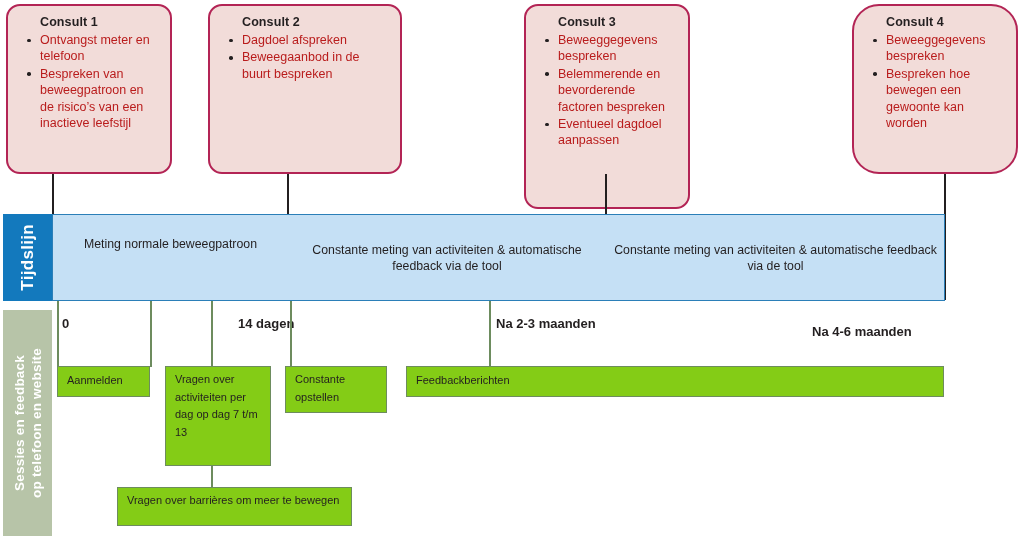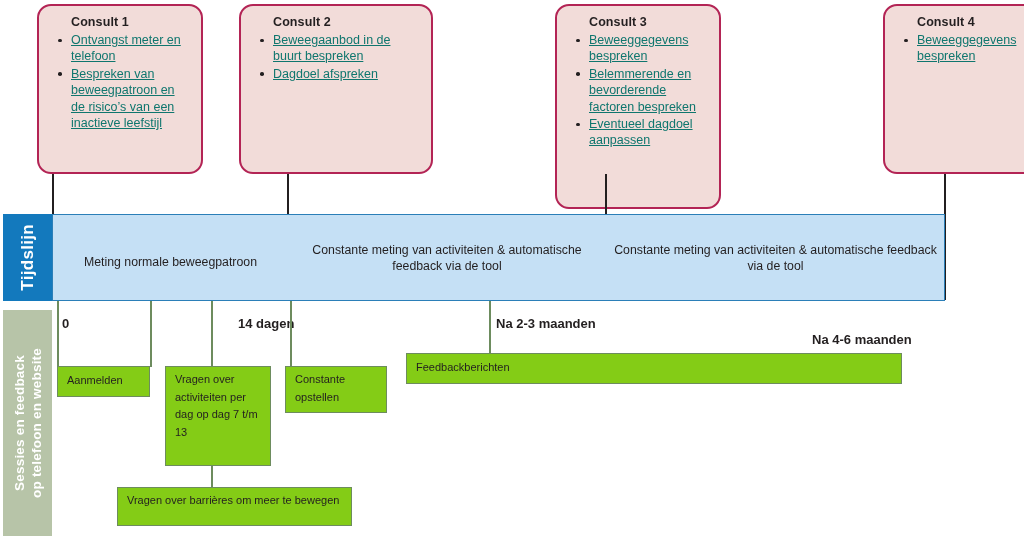--- a/index.html
+++ b/index.html
@@ -16,41 +16,39 @@
   }
   #stage { position: absolute; inset: 0; }
 
   
   .consult-card {
     position: absolute;
     background: #f2dcd9;
     border: 2px solid #b32455;
     border-radius: 14px;
     padding: 9px 10px 20px 10px;
-    margin-left: 31px;
   }
   .consult-title {
     font-size: 12.5px;
     font-weight: bold;
     color: #231f20;
     margin: 0 0 3px 22px;
     letter-spacing: .1px;
   }
   .consult-list {
     list-style: none;
     margin: 0; padding: 0;
   }
   .consult-list li {
     position: relative;
     font-size: 12.5px;
     line-height: 16.4px;
     padding-left: 22px;
     margin-bottom: 1px;
-    color: #0f766e;
-    text-decoration: underline;
+    color: #b91c1c;
   }
   .consult-list li::before {
     content: "";
     position: absolute;
     left: 9px; top: 6.5px;
     width: 3.6px; height: 3.6px;
     border-radius: 50%;
     background: #231f20;
   }
 
@@ -148,60 +146,61 @@
     <div class="consult-title">Consult 1</div>
     <ul class="consult-list">
       <li>Ontvangst meter en telefoon</li>
       <li>Bespreken van beweegpatroon en de risico’s van een inactieve leefstijl</li>
     </ul>
   </div>
 
   <div class="consult-card" style="left:208px; top:4px; width:194px; height:170px;">
     <div class="consult-title">Consult 2</div>
     <ul class="consult-list">
+      <li>Dagdoel afspreken</li>
       <li>Beweegaanbod in de buurt bespreken</li>
-      <li>Dagdoel afspreken</li>
     </ul>
   </div>
 
   <div class="consult-card" style="left:524px; top:4px; width:166px; height:205px;">
     <div class="consult-title">Consult 3</div>
     <ul class="consult-list">
       <li>Beweeggegevens bespreken</li>
       <li>Belemmerende en bevorderende factoren bespreken</li>
       <li>Eventueel dagdoel aanpassen</li>
     </ul>
   </div>
 
-  <div class="consult-card" style="left:852px; top:4px; width:166px; height:170px;">
+  <div class="consult-card" style="left:852px; top:4px; width:166px; height:170px;border-radius:27px;">
     <div class="consult-title">Consult 4</div>
     <ul class="consult-list">
       <li>Beweeggegevens bespreken</li>
+      <li>Bespreken hoe bewegen een gewoonte kan worden</li>
     </ul>
   </div>
 
   <div class="stem-dark" style="left:52px; top:174px; height:126px;"></div>
   <div class="stem-dark" style="left:287px; top:174px; height:126px;"></div>
   <div class="stem-dark" style="left:605px; top:174px; height:126px;"></div>
   <div class="stem-dark" style="left:944px; top:174px; height:126px;"></div>
 
   <div class="tl-label" style="left:3px; top:214px; width:49px; height:87px;">
     <span>Tijdslijn</span>
   </div>
 
   <div class="tl-band" style="left:52px; top:214px; width:893px; height:87px;"></div>
 
-  <div class="tl-seg" style="left:54px; top:218px; width:233px; height:87px;">Meting normale beweegpatroon</div>
+  <div class="tl-seg" style="left:54px; top:200px; width:233px; height:87px;">Meting normale beweegpatroon</div>
   <div class="tl-seg" style="left:289px; top:214px; width:316px; height:87px;">Constante meting van activiteiten &amp; automatische feedback via de tool</div>
   <div class="tl-seg" style="left:607px; top:214px; width:337px; height:87px;">Constante meting van activiteiten &amp; automatische feedback via de tool</div>
 
   <div class="tick-label" style="left:62px; top:316px;">0</div>
   <div class="tick-label" style="left:238px; top:316px;">14 dagen</div>
   <div class="tick-label" style="left:496px; top:316px;">Na 2-3 maanden</div>
-  <div class="tick-label" style="left:812px; top:332px;">Na 4-6 maanden</div>
+  <div class="tick-label" style="left:812px; top:324px;">Na 4-6 maanden</div>
 
   <div class="sess-label" style="left:3px; top:310px; width:49px; height:226px;">
     <div class="vtxt">
       <span>Sessies en feedback</span><br>
       <span>op telefoon en website</span>
     </div>
   </div>
 
   <div class="g-line g-vline" style="left:57px; top:301px; height:66px;"></div>
   <div class="g-line g-vline" style="left:150px; top:301px; height:66px;"></div>
@@ -209,17 +208,17 @@
   <div class="g-line g-vline" style="left:290px; top:301px; height:66px;"></div>
   <div class="g-line g-vline" style="left:489px; top:301px; height:66px;"></div>
   <div class="g-line g-vline" style="left:211px; top:437px; height:50px;"></div>
 
   <div class="g-box" style="left:57px; top:366px; width:93px; height:31px; display:flex; align-items:center;">Aanmelden</div>
 
   <div class="g-box" style="left:165px; top:366px; width:106px; height:100px;">Vragen over activiteiten per dag op dag 7 t/m 13</div>
 
   <div class="g-box" style="left:285px; top:366px; width:102px; height:47px;">Constante opstellen</div>
 
-  <div class="g-box" style="left:406px; top:353px; width:496px; height:31px; display:flex; align-items:center;">Feedbackberichten</div>
+  <div class="g-box" style="left:406px; top:366px; width:538px; height:31px; display:flex; align-items:center;">Feedbackberichten</div>
 
   <div class="g-box" style="left:117px; top:487px; width:235px; height:39px;">Vragen over barrières om meer te bewegen</div>
 
 </div>
 
 </body></html>

